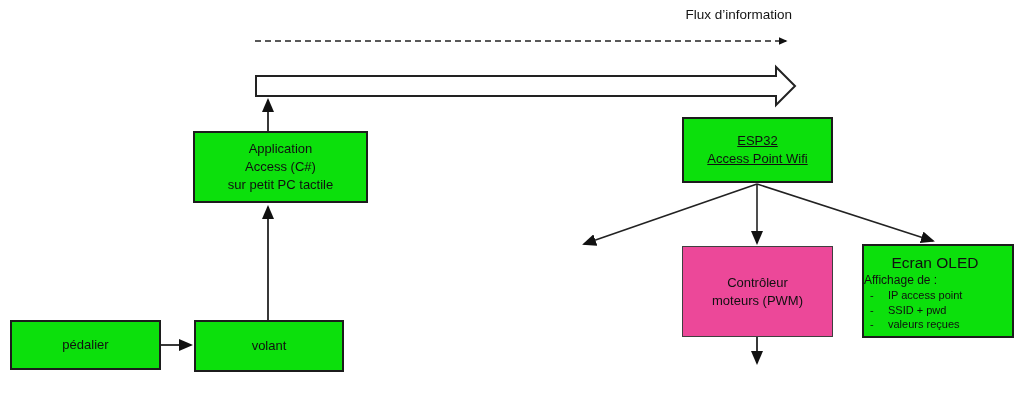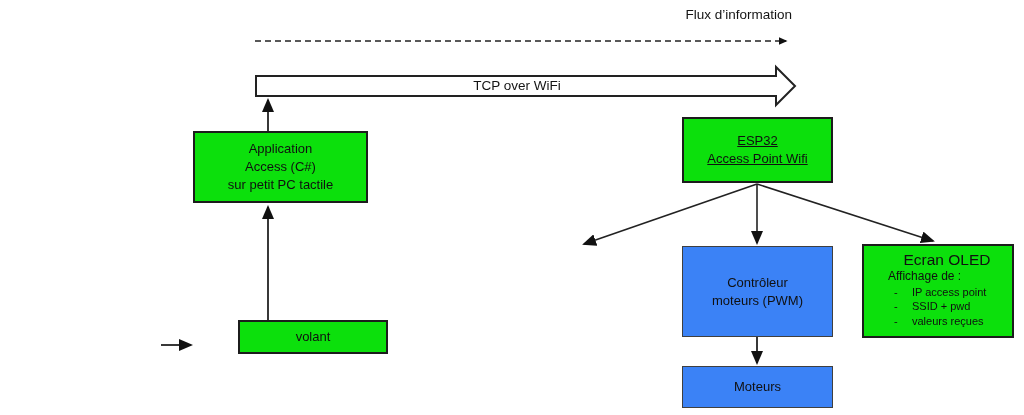--- a/index.html
+++ b/index.html
@@ -13,39 +13,39 @@
   body{font-family:"Liberation Sans", sans-serif;color:var(--ink);}
   #canvas{position:relative;width:1024px;height:415px;background:var(--bg);overflow:hidden;}
   #connectors{position:absolute;left:0;top:0;width:1024px;height:415px;}
   .box{
     position:absolute;
     display:flex;flex-direction:column;align-items:center;justify-content:center;
     text-align:center;font-size:13px;line-height:1.38;color:#101010;
     box-sizing:border-box;
   }
   .green{background:var(--box-green);border:2px solid var(--box-border-dark);}
-  .white{background:#3b82f6;border:1.6px solid var(--box-border-gray);}
+  .white{background:#ec4899;border:1.6px solid var(--box-border-gray);}
   .diagram-title{
     position:absolute;left:232px;top:7px;width:560px;
     text-align:right;font-size:13.5px;color:#141414;
   }
   .tcp-label{
     position:absolute;left:256px;top:75px;width:522px;height:21px;
     display:flex;align-items:center;justify-content:center;
     font-size:13.5px;color:#141414;
   }
   
   .app-box{left:193px;top:131px;width:175px;height:72px;}
   .pedalier-box{left:10px;top:320px;width:151px;height:50px;}
-  .volant-box{left:194px;top:320px;width:150px;height:34px;margin-left:44px;}
+  .volant-box{left:194px;top:320px;width:150px;height:52px;}
   .esp32-box{left:682px;top:117px;width:151px;height:66px;text-decoration:underline;}
   .servo-box{left:499px;top:247px;width:151px;height:89px;}
   .controleur-box{left:682px;top:246px;width:151px;height:91px;}
   .moteurs-box{left:682px;top:366px;width:151px;height:42px;}
-  .oled-box{left:862px;top:244px;width:152px;height:94px;justify-content:flex-start;padding:4px 6px 4px 24px;}
+  .oled-box{left:862px;top:244px;width:152px;height:94px;justify-content:flex-end;padding:4px 6px 4px 0;}
   .oled-title{font-size:15.5px;line-height:1.25;width:100%;text-align:center;}
   .oled-subtitle{font-size:12px;width:100%;text-align:left;line-height:1.3;}
   .oled-item{display:flex;width:100%;font-size:11px;line-height:1.32;text-align:left;}
   .oled-bullet{width:24px;padding-left:6px;box-sizing:border-box;}
 </style>
 </head>
 <body>
 
 <div id="canvas">
 
@@ -73,28 +73,30 @@
 
     <line x1="757" y1="184" x2="757" y2="243" stroke="#222" stroke-width="1.6" marker-end="url(#ahBig)"></line>
 
     <line x1="757" y1="184" x2="933" y2="241" stroke="#222" stroke-width="1.6" marker-end="url(#ahBig)"></line>
 
     <line x1="757" y1="337" x2="757" y2="363" stroke="#222" stroke-width="1.8" marker-end="url(#ahBig)"></line>
   </svg>
 
   <div class="diagram-title">Flux d’information</div>
 
-  <div class="tcp-label">TCP over WiFi</div>
 
   <div class="box green app-box">
     <div>Application</div>
     <div>Access (C#)</div>
     <div>sur petit PC tactile</div>
   </div>
 
+  <div class="box green pedalier-box">
+    <div>pédalier</div>
+  </div>
 
   <div class="box green volant-box">
     <div>volant</div>
   </div>
 
   <div class="box green esp32-box">
     <div>ESP32</div>
     <div>Access Point Wifi</div>
   </div>
 
@@ -114,17 +116,14 @@
     <div class="oled-item">
       <span class="oled-bullet">-</span>
       <span>SSID + pwd</span>
     </div>
     <div class="oled-item">
       <span class="oled-bullet">-</span>
       <span>valeurs reçues</span>
     </div>
   </div>
 
-  <div class="box white moteurs-box">
-    <div>Moteurs</div>
-  </div>
 
 </div>
 
 </body></html>

